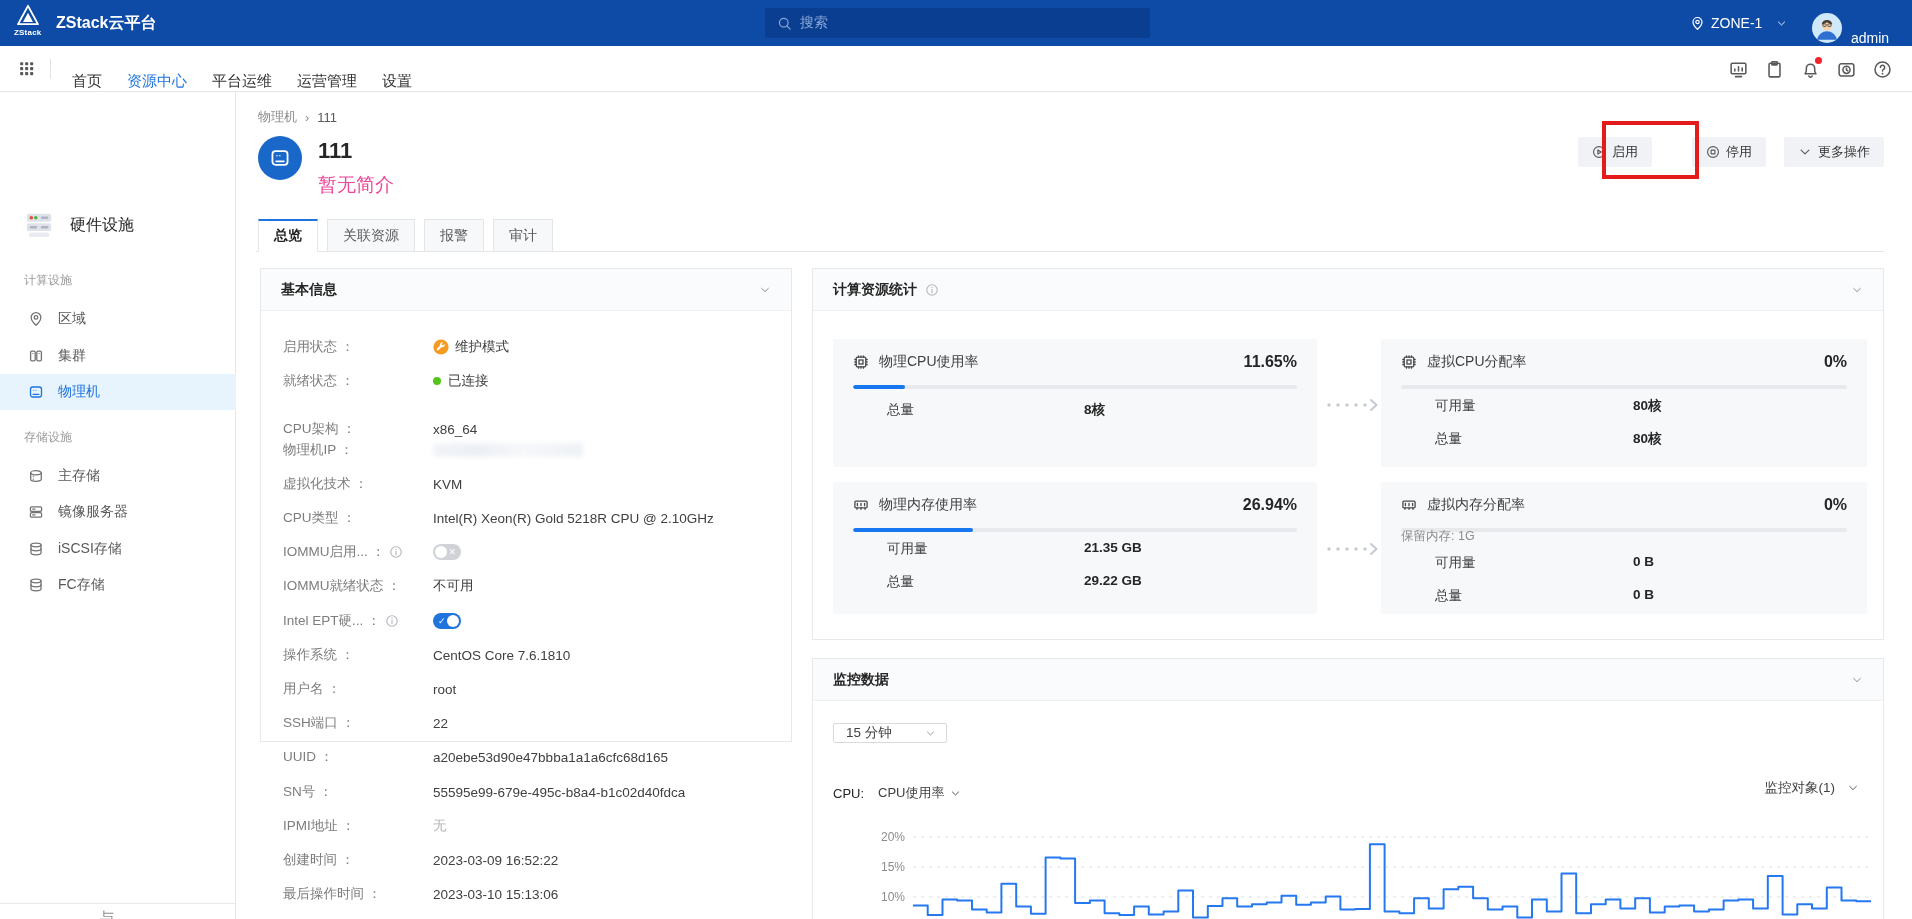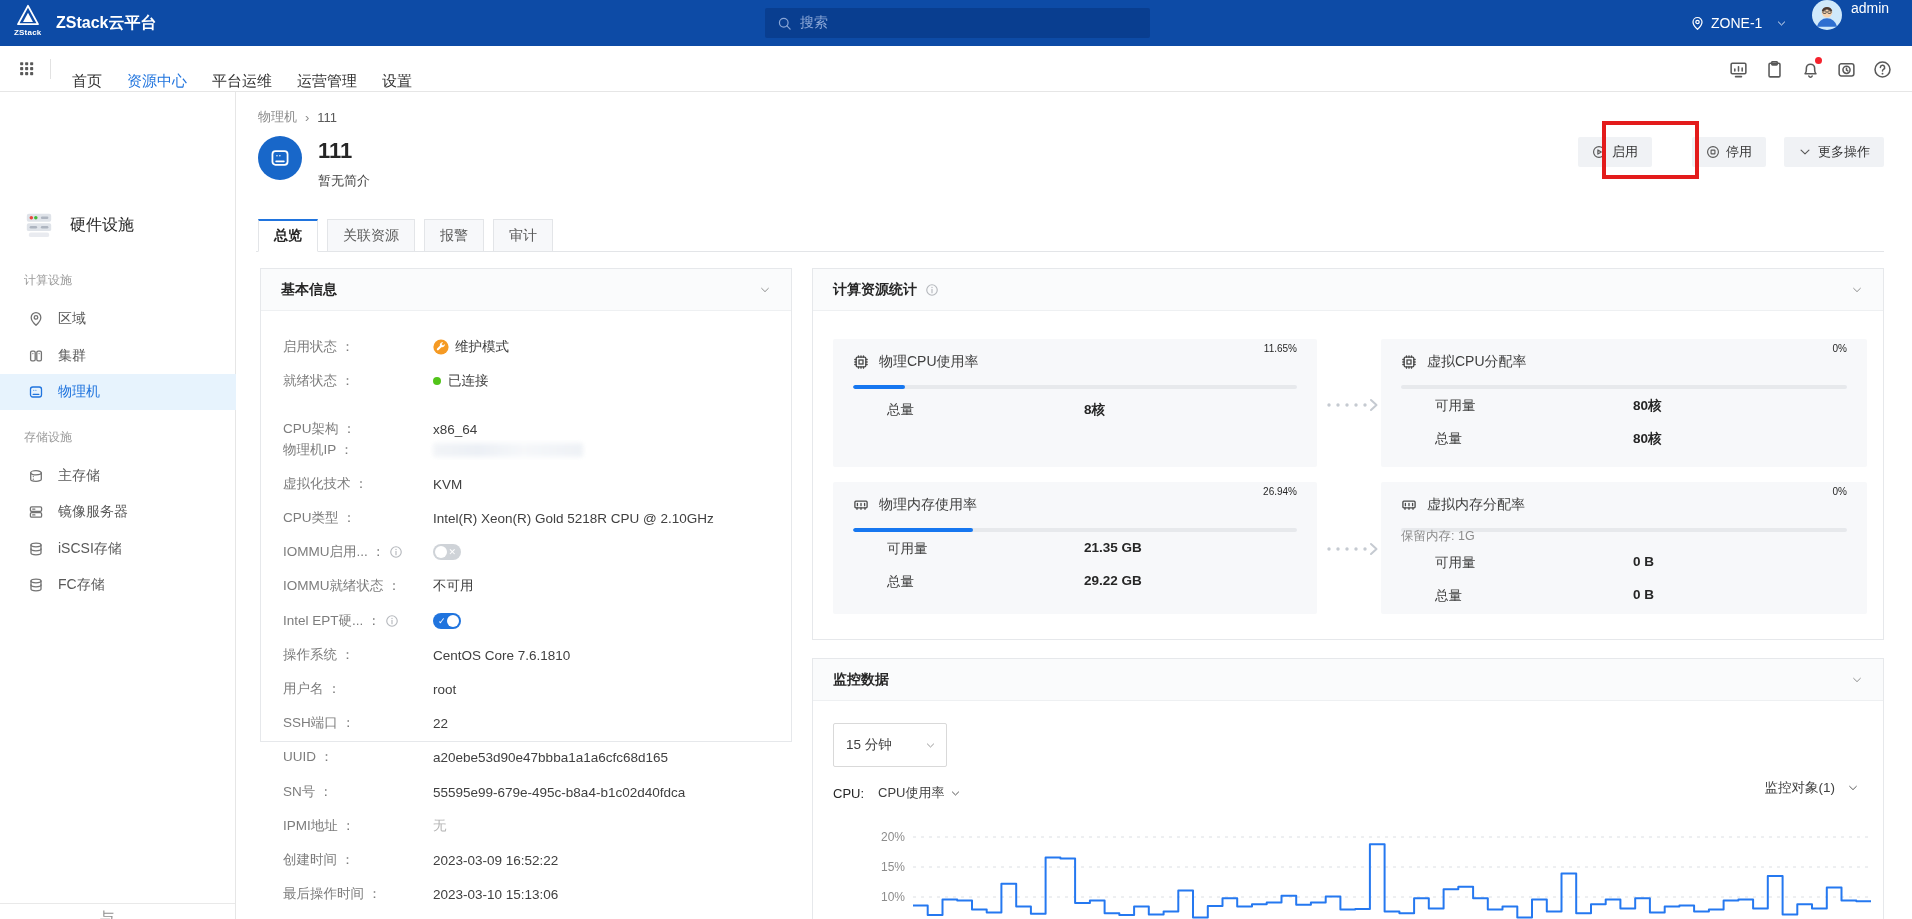--- a/index.html
+++ b/index.html
@@ -12,21 +12,21 @@
   svg.ic{display:block;}
 
   
   .topbar{position:absolute;left:0;top:0;width:1912px;height:46px;background:#0d4ba6;}
   .logo{position:absolute;left:14px;top:4px;display:flex;flex-direction:column;align-items:center;}
   .logo .lg-txt{color:#fff;font-size:8px;font-weight:700;margin-top:-2px;letter-spacing:.2px;}
   .app-title{position:absolute;left:56px;top:13px;color:#fff;font-size:16px;font-weight:700;}
   .gsearch{position:absolute;left:765px;top:8px;width:385px;height:30px;background:#093e90;border-radius:2px;
     display:flex;align-items:center;gap:8px;padding:0 12px;box-sizing:border-box;color:#8aa6d6;font-size:14px;}
   .zone{position:absolute;left:1690px;top:0;height:46px;display:flex;align-items:center;gap:6px;color:#fff;font-size:14px;}
-  .usermenu{position:absolute;left:1812px;top:0;height:46px;display:flex;align-items:flex-start;gap:9px;color:#fff;font-size:14px;}
+  .usermenu{position:absolute;left:1812px;top:0;height:46px;display:flex;align-items:flex-end;gap:9px;color:#fff;font-size:14px;}
 
   
   .navbar{position:absolute;left:0;top:46px;width:1912px;height:46px;background:#fff;border-bottom:1px solid #e6e6e6;box-sizing:border-box;}
   .apps-btn{position:absolute;left:18px;top:14px;color:#595959;cursor:pointer;}
   .nav-divider{position:absolute;left:50px;top:13px;width:1px;height:20px;background:#e2e2e2;}
   .nav-items{position:absolute;left:72px;top:0;height:58px;display:flex;gap:25px;align-items:flex-end;}
   .nav-item{height:46px;display:flex;align-items:center;font-size:15px;color:#333;position:relative;cursor:pointer;}
   .nav-item.active{color:#2074de;}
   .nav-item.active:after{content:"";position:absolute;left:0;right:0;bottom:0;height:3px;background:#2074de;}
   .util-icons{position:absolute;right:20px;top:0;height:46px;display:flex;gap:17px;align-items:center;}
@@ -45,21 +45,21 @@
   .sb-item.active .ic{color:#2074de;}
   .sb-foot-line{position:absolute;left:0;top:811px;width:235px;height:1px;background:#e9e9e9;}
   .sb-foot{position:absolute;left:100px;top:817px;font-size:14px;color:#8c8c8c;height:10px;overflow:hidden;}
 
   
   .breadcrumb{position:absolute;left:258px;top:108px;font-size:13px;color:#8c8c8c;display:flex;gap:8px;align-items:center;}
   .breadcrumb .cur{color:#595959;}
   .entity-avatar{position:absolute;left:258px;top:136px;width:44px;height:44px;border-radius:50%;background:#1867c9;
     display:flex;align-items:center;justify-content:center;color:#fff;}
   .page-title{position:absolute;left:318px;top:138px;font-size:22px;font-weight:700;color:#262626;}
-  .page-sub{position:absolute;left:318px;top:172px;font-size:13px;color:#404040;font-family:Liberation Mono, monospace;}
+  .page-sub{position:absolute;left:318px;top:172px;font-size:19px;color:#ec4899;font-family:Liberation Mono, monospace;}
 
   .actions{position:absolute;right:28px;top:137px;display:flex;gap:18px;}
   .btn{height:30px;background:#f0f2f5;border-radius:2px;display:inline-flex;align-items:center;gap:6px;
     padding:0 14px;font-size:13px;color:#333;cursor:pointer;white-space:nowrap;}
   .btn .ic{color:#595959;}
   .red-box{position:absolute;left:1602px;top:121px;width:97px;height:58px;border:4px solid #e31b1b;box-sizing:border-box;pointer-events:none;z-index:5;}
 
   .tabs{position:absolute;left:258px;top:219px;display:flex;gap:9px;z-index:2;}
   .tab{height:33px;padding:0 15px;display:flex;align-items:center;font-size:14px;color:#595959;background:#f7f8fa;
     border:1px solid #e3e5e8;box-sizing:border-box;cursor:pointer;}
@@ -89,31 +89,31 @@
   .toggle.off .knob{left:2px;}
   .toggle.on .knob{right:2px;}
   .toggle .mark{position:absolute;top:1px;font-size:9px;color:#fff;line-height:14px;}
   .toggle.off .mark{right:5px;}
   .toggle.on .mark{left:5px;}
 
   #stats-panel{left:812px;top:268px;width:1072px;height:372px;}
   .scard{position:absolute;background:#f7f8fa;border-radius:2px;}
   .sc-title{position:absolute;left:20px;top:14px;display:flex;align-items:center;gap:10px;font-size:14px;color:#404040;}
   .sc-title .ic{color:#4a4a4a;}
-  .sc-pct{position:absolute;right:20px;top:4px;font-size:10px;color:#262626;font-weight:400;}
+  .sc-pct{position:absolute;right:20px;top:14px;font-size:16px;color:#262626;font-weight:700;}
   .sc-bar{position:absolute;left:20px;right:20px;top:46px;height:4px;border-radius:2px;background:#e7e9ec;overflow:hidden;}
   .sc-bar i{display:block;height:4px;border-radius:2px;background:#1677f0;}
   .sc-note{position:absolute;left:20px;font-size:12.5px;color:#8c8c8c;}
   .scrow{position:absolute;left:20px;right:20px;height:18px;font-size:13.5px;}
   .scrow .cl{color:#404040;margin-left:34px;}
   .scrow .cv{position:absolute;left:52%;color:#262626;font-weight:700;}
   .dots-arrow{position:absolute;width:54px;height:14px;color:#c5cad1;display:flex;align-items:center;}
 
   #monitor-panel{left:812px;top:658px;width:1072px;height:261px;border-bottom:none;}
-  .range-select{position:absolute;left:20px;top:64px;width:114px;height:44px;border:1px solid #d9d9d9;border-radius:2px;
+  .range-select{position:absolute;left:20px;top:64px;width:114px;height:20px;border:1px solid #d9d9d9;border-radius:2px;
     display:flex;align-items:center;box-sizing:border-box;padding:0 10px 0 12px;font-size:13.5px;color:#404040;cursor:pointer;}
   .range-select .sp{flex:1;}
   .range-select .chev{color:#8c8c8c;}
   .metric-row{position:absolute;left:20px;top:125px;display:flex;align-items:center;gap:14px;font-size:13px;color:#262626;}
   .metric-dd{display:flex;align-items:center;gap:5px;color:#404040;cursor:pointer;}
   .legend-dd{position:absolute;right:24px;top:120px;display:flex;align-items:center;gap:12px;font-size:13.5px;color:#404040;cursor:pointer;}
   .legend-dd .chev{color:#595959;}
   #chart-svg{position:absolute;left:0px;top:162px;}
 </style>
 </head>

